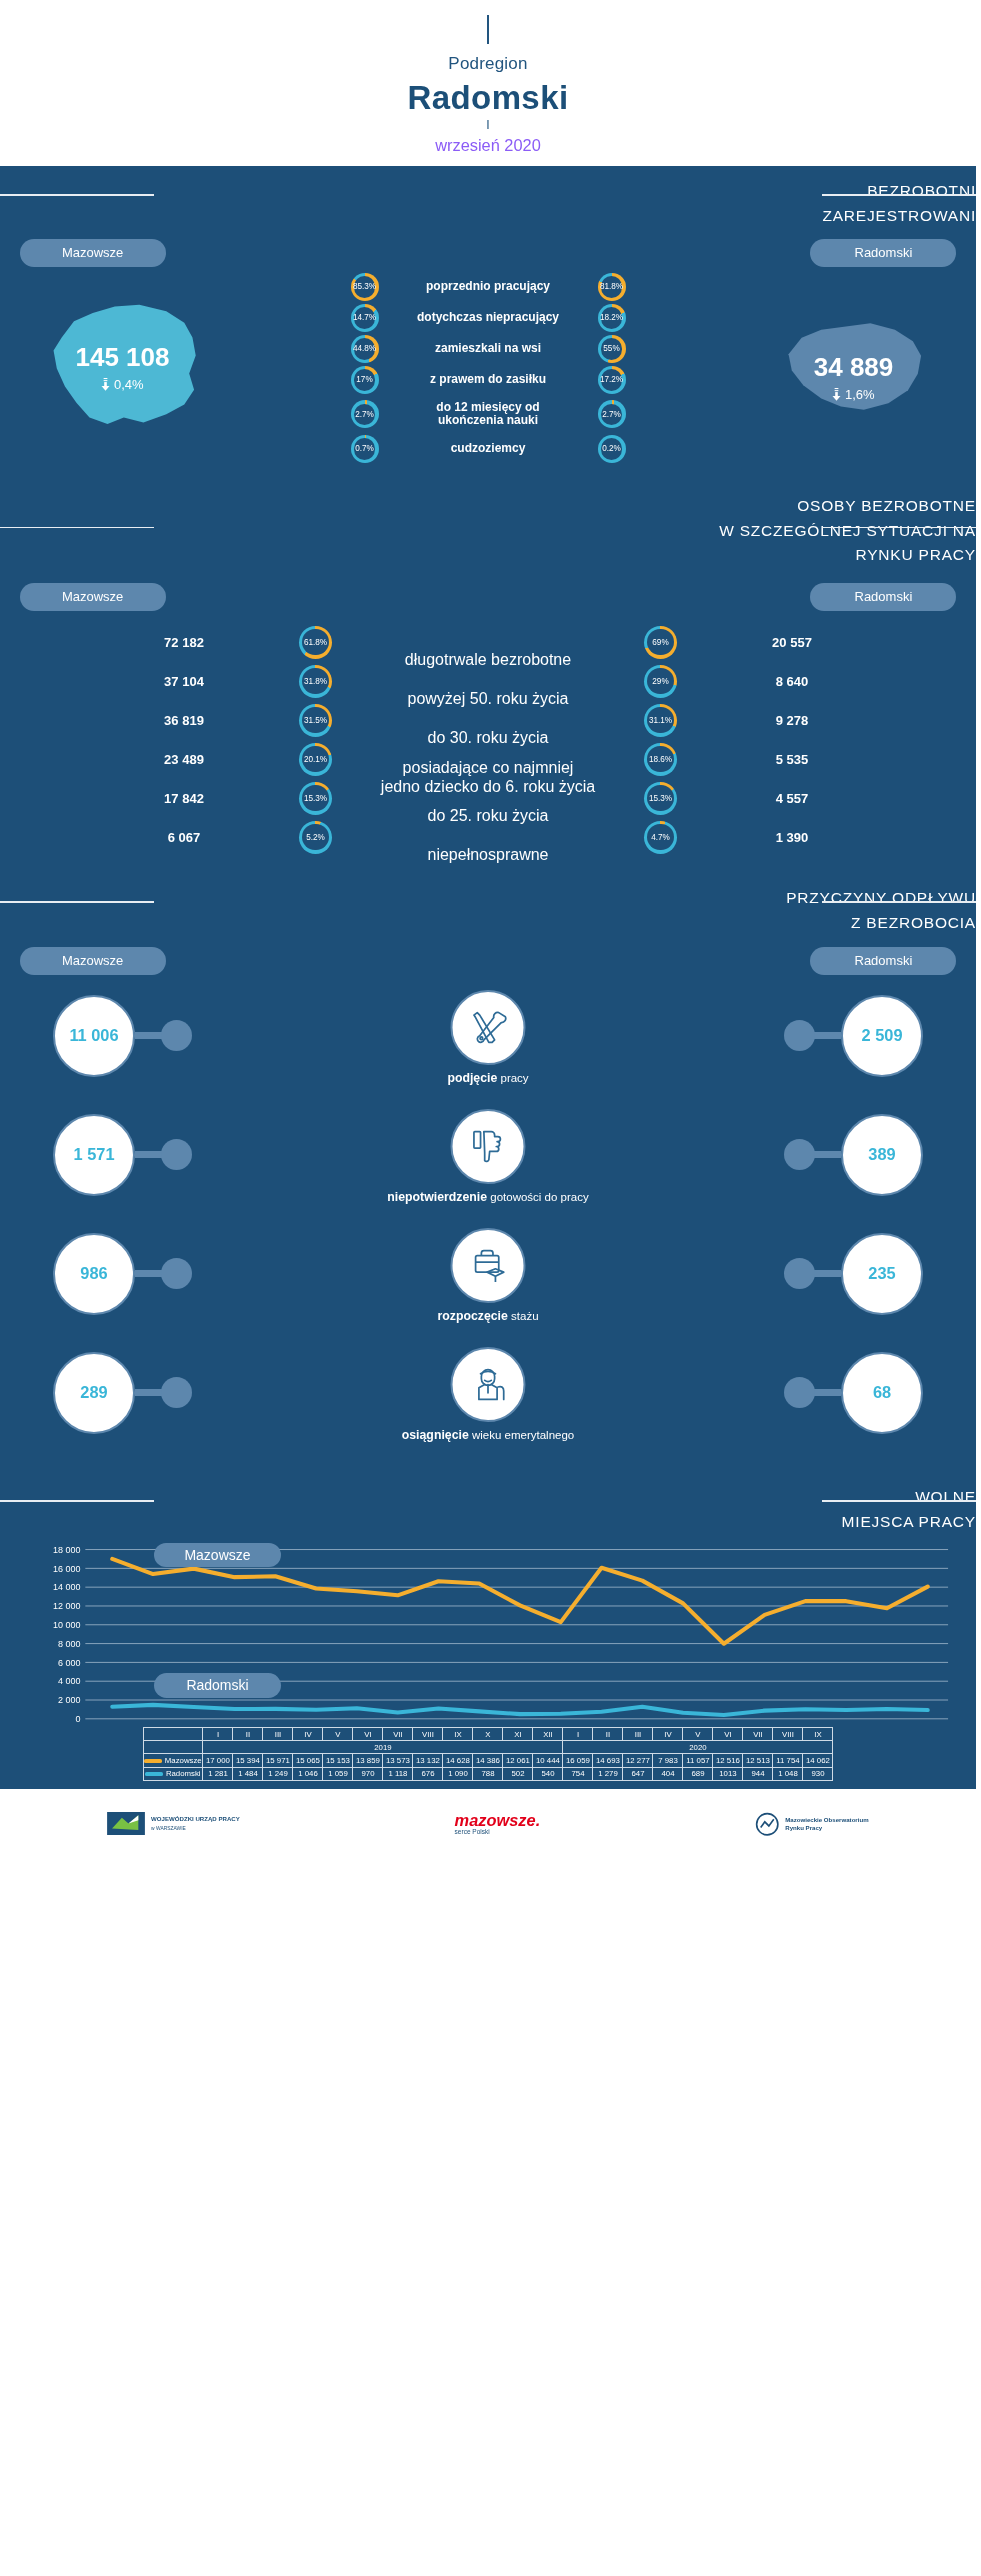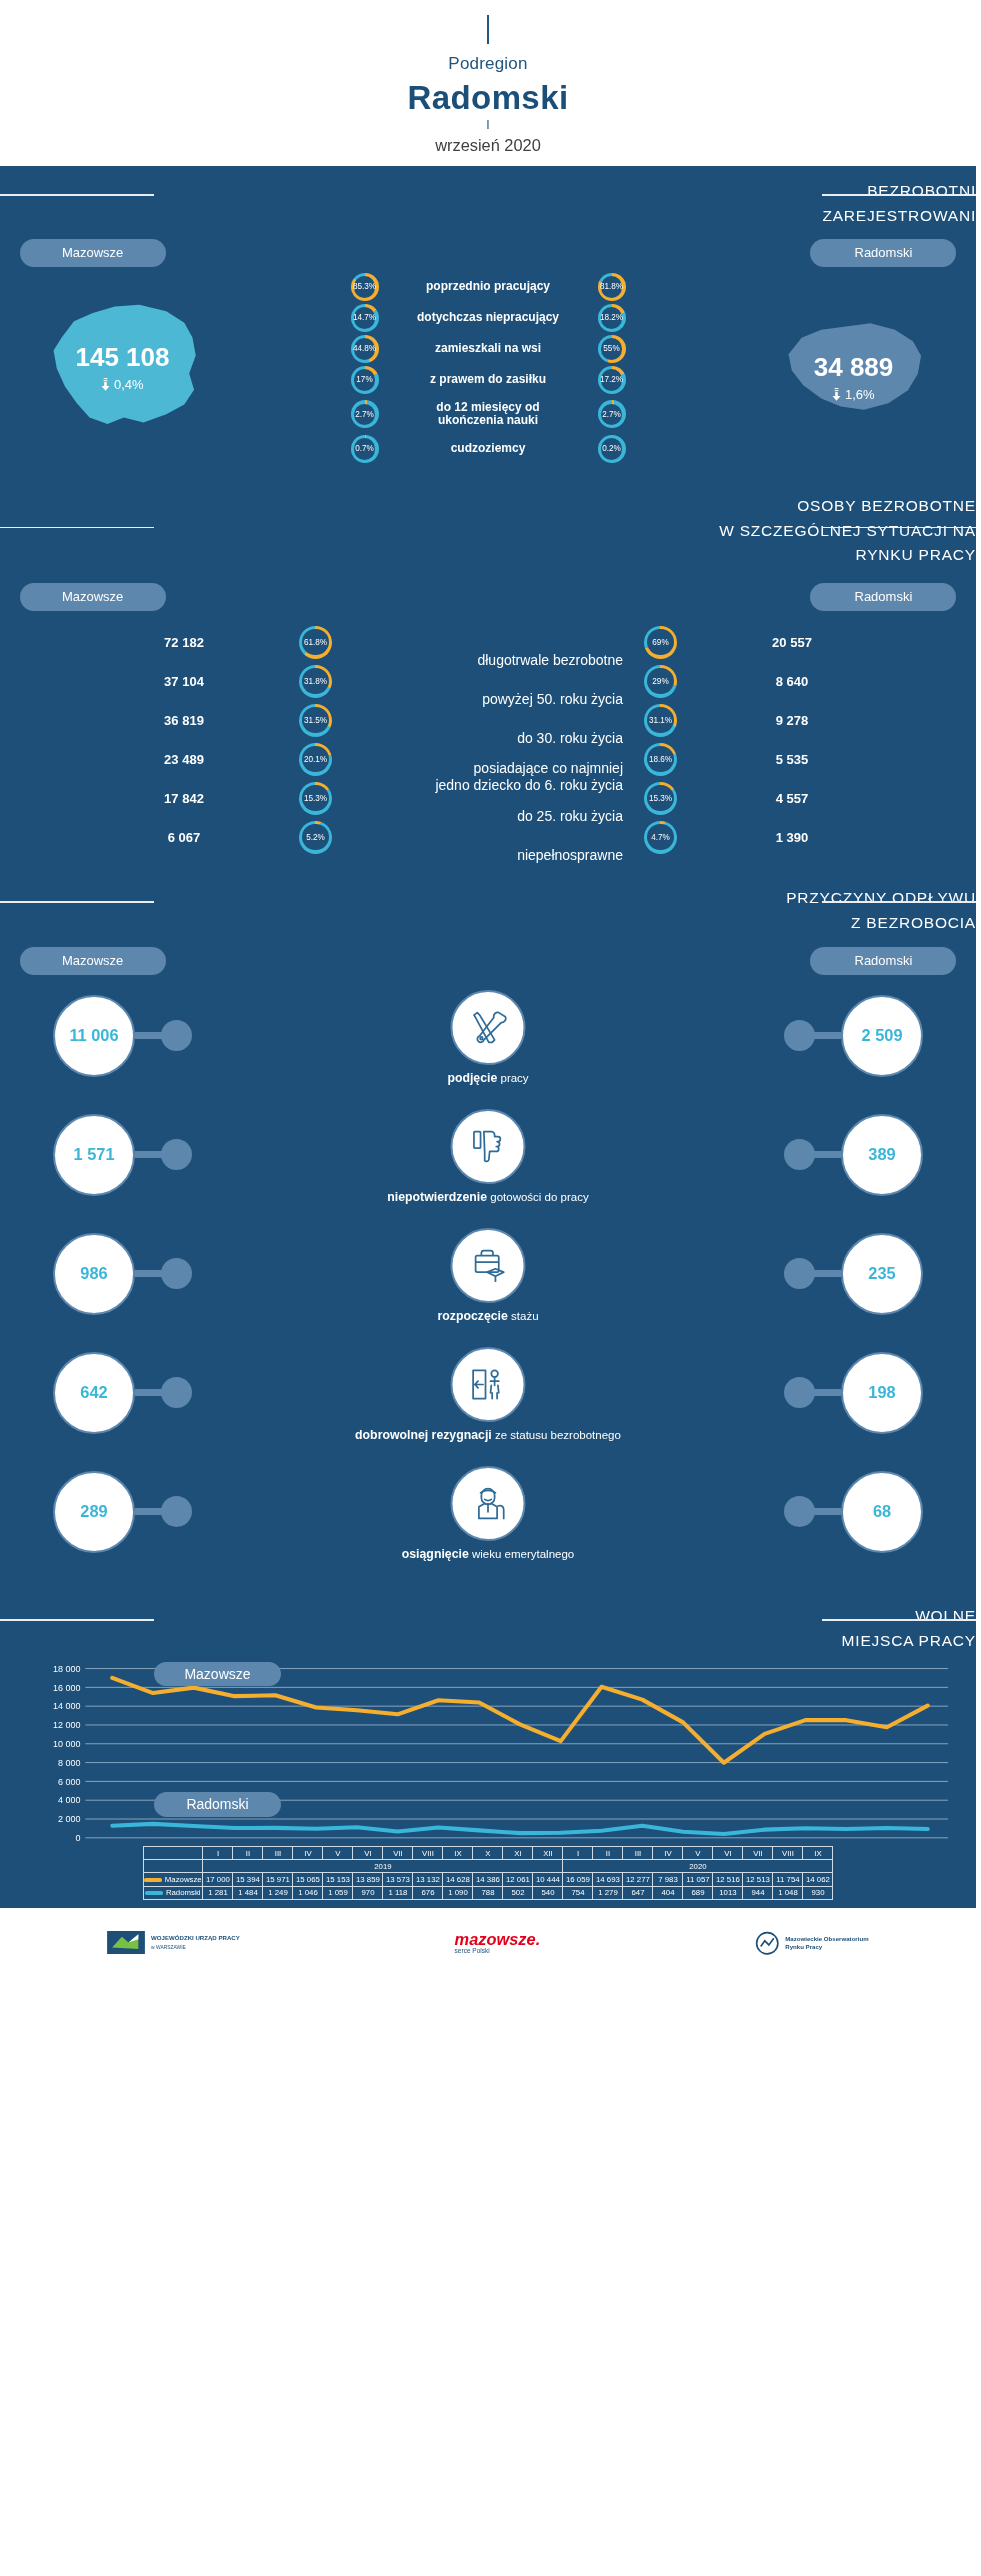--- a/index.html
+++ b/index.html
@@ -14,21 +14,21 @@
   
   .header {
     background: #ffffff;
     text-align: center;
     padding: 14.7px 0 11.5px 0;
   }
   .header .tick { width: 2.5px; height: 29.4px; background: #22557f; margin: 0 auto 9.8px auto; }
   .header .sub1 { color: #22557f; font-size: 17px; letter-spacing: 0.2px; }
   .header .title { color: #1c4f78; font-size: 33px; font-weight: bold; margin: 4.9px 0 1.6px 0; letter-spacing: 0.4px; }
   .header .roman { color: #22557f; font-size: 12.3px; margin: 1.6px 0 3.3px 0; }
-  .header .sub2 { color: #404040; font-size: 16.4px; }
+  .header .sub2 { color: #8b5cf6; font-size: 16.4px; }
 
   
   .blue { background: #1d4f78; }
   .sect-head { position: relative; text-align: right; padding: 13px 0 3.3px 0; }
   .sect-head h2 {
     font-size: 15.5px; font-weight: normal; letter-spacing: 0.8px; line-height: 1.6;
     font-family: "Liberation Sans Narrow","Liberation Sans", sans-serif;
   }
   .rule-l, .rule-r {
     position: absolute; top: 28px; height: 1.6px; background: #e8eef3;
@@ -59,21 +59,21 @@
   .donut .inner {
     position: absolute; inset: 3.3px; border-radius: 50%;
     display: flex; align-items: center; justify-content: center;
   }
   .s1-row .donut { margin: 0 11.5px; }
 
   
   .s2-row { display: flex; align-items: center; justify-content: center; height: 39px; }
   .s2-num { width: 188px; text-align: center; font-size: 13px; font-weight: bold;
             font-family: "Liberation Sans Narrow","Liberation Sans", sans-serif; }
-  .s2-label { width: 270px; text-align: right; font-size: 14px; line-height: 1.2;
+  .s2-label { width: 270px; text-align: center; font-size: 16px; line-height: 1.2;
             font-family: "Liberation Sans Narrow","Liberation Sans", sans-serif; margin-top: 36px; }
   .s2-row .donut { width: 33px; height: 33px; flex: 0 0 33px; margin: 0 21px; font-size: 8.2px; }
 
   
   .s3-row { position: relative; height: 119px; }
   .bubble {
     position: absolute; top: 11.5px; width: 82px; height: 82px;
     background: #fff; border-radius: 50%; border: 2.5px solid #5d87ad;
     display: flex; align-items: center; justify-content: center;
     color: #3ab6d8; font-size: 16.4px; font-weight: bold;
@@ -402,40 +402,20 @@
             <path d="M25 34 l10 5 l10 -5 l-10 -4 z"></path>
             <path d="M35 39 v7"></path>
           </svg>
         </div>
         <div class="s3-cap">
           <b>rozpoczęcie</b>
           <span>stażu</span>
         </div>
       </div>
 
-      <div class="s3-row">
-        <div class="conn left"></div>
-        <div class="conn right"></div>
-        <div class="stub left"></div>
-        <div class="stub right"></div>
-        <div class="bubble left">642</div>
-        <div class="bubble right">198</div>
-        <div class="icon-circle">
-          <svg width="43" height="43" viewBox="0 0 52 52" fill="none" stroke="#2e6b96" stroke-width="2.1" stroke-linejoin="round" stroke-linecap="round">
-            <rect x="8" y="9" width="15" height="34"></rect>
-            <path d="M20 26 h-9 m3 -4 l-4 4 l4 4"></path>
-            <circle cx="34" cy="13" r="4"></circle>
-            <path d="M34 17 v10 M29 22 h10 M30 27 l-1 9 M38 27 l1 9 M31 36 v7 M37 36 v7"></path>
-          </svg>
-        </div>
-        <div class="s3-cap">
-          <b>dobrowolnej rezygnacji</b>
-          <span>ze statusu bezrobotnego</span>
-        </div>
-      </div>
 
       <div class="s3-row">
         <div class="conn left"></div>
         <div class="conn right"></div>
         <div class="stub left"></div>
         <div class="stub right"></div>
         <div class="bubble left">289</div>
         <div class="bubble right">68</div>
         <div class="icon-circle">
           <svg width="43" height="43" viewBox="0 0 52 52" fill="none" stroke="#2e6b96" stroke-width="2.1" stroke-linejoin="round" stroke-linecap="round">

